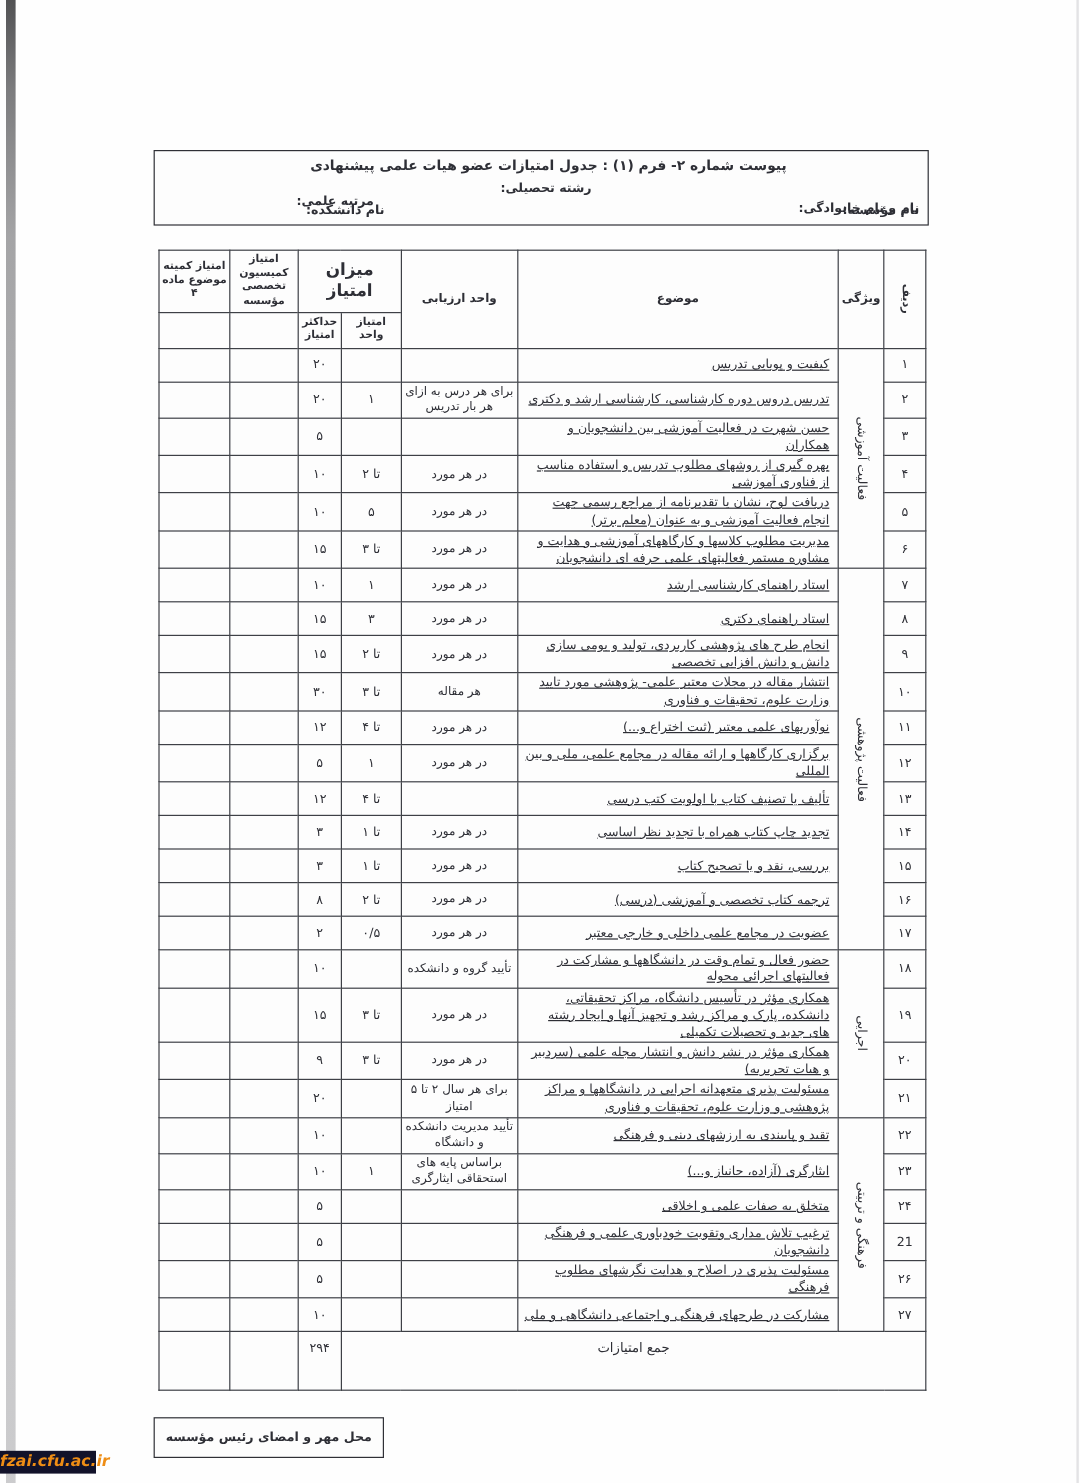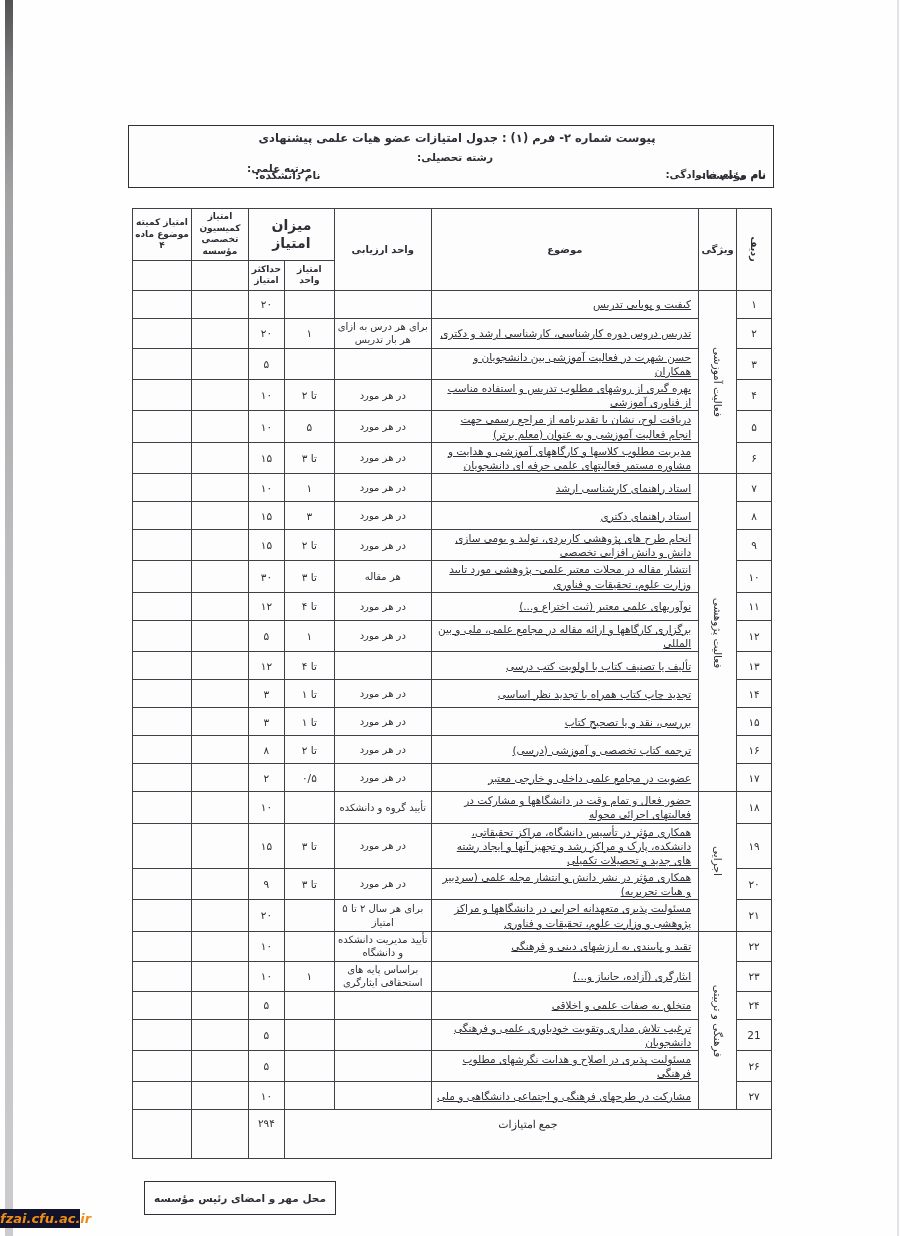--- a/index.html
+++ b/index.html
@@ -45,30 +45,29 @@
   .scores td{font-size:10.5px;padding:1px 5px;height:25px;line-height:1.35;}
   td.numc{text-align:center;padding:1px 2px;font-size:10.5px;}
   td.subj{text-align:right;padding-right:7px;text-decoration:underline;}
   td.unit{text-align:center;font-size:10px;padding:1px 2px;}
   td.cat{position:relative;padding:0;}
   td.cat .rot{
     position:absolute;top:50%;left:50%;
     transform:translate(-50%,-50%) rotate(90deg);
     white-space:nowrap;font-size:10.5px;
   }
-  tr.total td{height:40px;font-family:Liberation Serif, serif;}
+  tr.total td{height:40px;}
   tr.total td.tlabel{text-align:center;font-size:11px;vertical-align:top;padding-top:7px;}
   tr.total td.tmax{text-align:center;vertical-align:top;padding-top:7px;}
 
   
   .stamp-box{
     margin-top:22px;width:182px;border:1.4px solid #2f3036;
     padding:10px 4px;text-align:center;font-size:10.5px;font-weight:bold;direction:rtl;
     background:#fdfdfd;
-    margin-left:16px;
   }
 
   
   .watermark{
     position:absolute;left:0;top:1209px;width:80px;height:19px;
     background:#12122a;color:#ee8d15;
     font-style:italic;font-weight:bold;font-size:13px;line-height:19px;
     text-align:center;letter-spacing:0;
   }
 </style>

